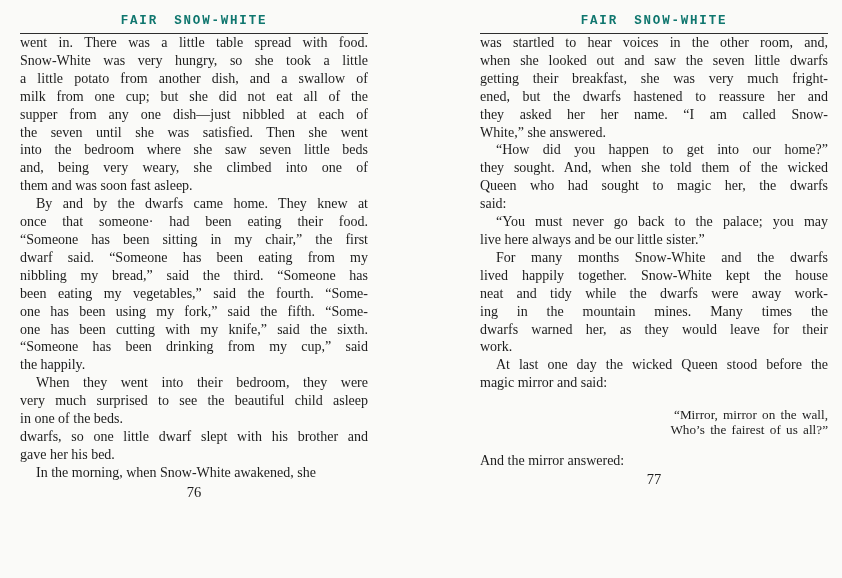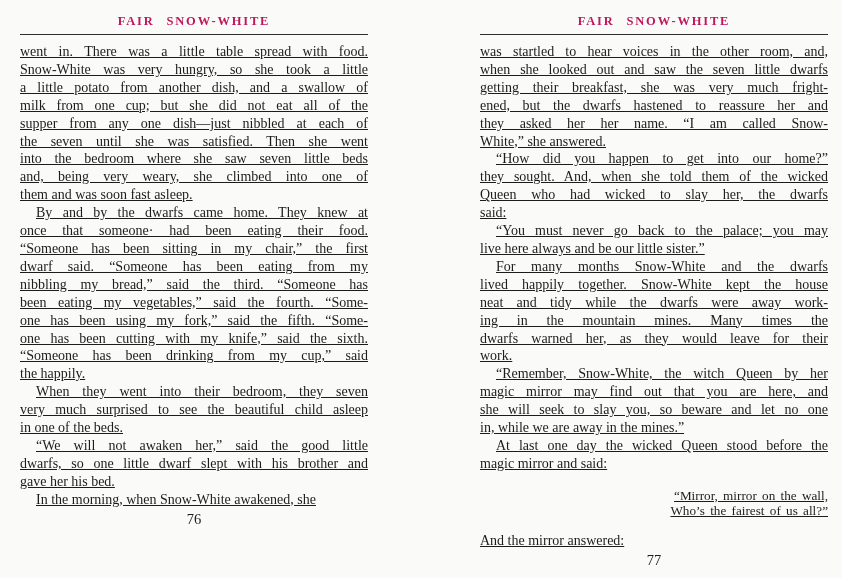--- a/index.html
+++ b/index.html
@@ -22,34 +22,33 @@
   }
   #left-page  { left: 20px; }
   #right-page { left: 480px; }
 
   .running-head {
     text-align: center;
     font-size: 12.5px;
     font-weight: bold;
     letter-spacing: 1.8px;
     word-spacing: 7px;
-    color: #be185d;
+    color: #0f766e;
     padding-top: 6px;
     white-space: nowrap;
+    font-family: Liberation Mono, monospace;
   }
   .head-rule {
     border: none;
     border-top: 1.6px solid #2e2e2e;
     margin: 5px 0 0 0;
   }
   .page-body {
-    margin-top: 8px;
     font-size: 14px;
     line-height: 17.9px;
-    text-decoration: underline;
   }
   .paragraph { margin: 0; }
   .line {
     text-align: justify;
     text-align-last: justify;
     white-space: normal;
   }
   .line.last { text-align-last: left; }
   .line.indent { text-indent: 16px; }
 
@@ -91,26 +90,25 @@
         <div class="line">“Someone has been sitting in my chair,” the first</div>
         <div class="line">dwarf said.  “Someone has been eating from my</div>
         <div class="line">nibbling my bread,” said the third.  “Someone has</div>
         <div class="line">been eating my vegetables,” said the fourth.  “Some-</div>
         <div class="line">one has been using my fork,” said the fifth.  “Some-</div>
         <div class="line">one has been cutting with my knife,” said the sixth.</div>
         <div class="line">“Someone has been drinking from my cup,” said</div>
         <div class="line last">the happily.</div>
       </div>
       <div class="paragraph">
-        <div class="line indent">When they went into their bedroom, they seven</div>
+        <div class="line indent">When they went into their bedroom, they were</div>
         <div class="line">very much surprised to see the beautiful child asleep</div>
         <div class="line last">in one of the beds.</div>
       </div>
       <div class="paragraph">
-        <div class="line indent">“We will not awaken her,” said the good little</div>
         <div class="line">dwarfs, so one little dwarf slept with his brother and</div>
         <div class="line last">gave her his bed.</div>
       </div>
       <div class="paragraph">
         <div class="line last indent">In the morning, when Snow-White awakened, she</div>
       </div>
     </div>
   <div class="page-number">76</div>
 </div>
 
@@ -122,40 +120,34 @@
         <div class="line">was startled to hear voices in the other room, and,</div>
         <div class="line">when she looked out and saw the seven little dwarfs</div>
         <div class="line">getting their breakfast, she was very much fright-</div>
         <div class="line">ened, but the dwarfs hastened to reassure her and</div>
         <div class="line">they asked her her name.  “I am called Snow-</div>
         <div class="line last">White,” she answered.</div>
       </div>
       <div class="paragraph">
         <div class="line indent">“How did you happen to get into our home?”</div>
         <div class="line">they sought.  And, when she told them of the wicked</div>
-        <div class="line">Queen who had wicked to slay her, the dwarfs</div>
+        <div class="line">Queen who had sought to magic her, the dwarfs</div>
         <div class="line last">said:</div>
       </div>
       <div class="paragraph">
         <div class="line indent">“You must never go back to the palace; you may</div>
         <div class="line last">live here always and be our little sister.”</div>
       </div>
       <div class="paragraph">
         <div class="line indent">For many months Snow-White and the dwarfs</div>
         <div class="line">lived happily together.  Snow-White kept the house</div>
         <div class="line">neat and tidy while the dwarfs were away work-</div>
         <div class="line">ing in the mountain mines.  Many times the</div>
         <div class="line">dwarfs warned her, as they would leave for their</div>
         <div class="line last">work.</div>
-      </div>
-      <div class="paragraph">
-        <div class="line indent">“Remember, Snow-White, the witch Queen by her</div>
-        <div class="line">magic mirror may find out that you are here, and</div>
-        <div class="line">she will seek to slay you, so beware and let no one</div>
-        <div class="line last">in, while we are away in the mines.”</div>
       </div>
       <div class="paragraph">
         <div class="line indent">At last one day the wicked Queen stood before the</div>
         <div class="line last">magic mirror and said:</div>
       </div>
       <div class="paragraph verse">
         <div class="verse-line">“Mirror, mirror on the wall,</div>
         <div class="verse-line">Who’s the fairest of us all?”</div>
       </div>
       <div class="paragraph">

